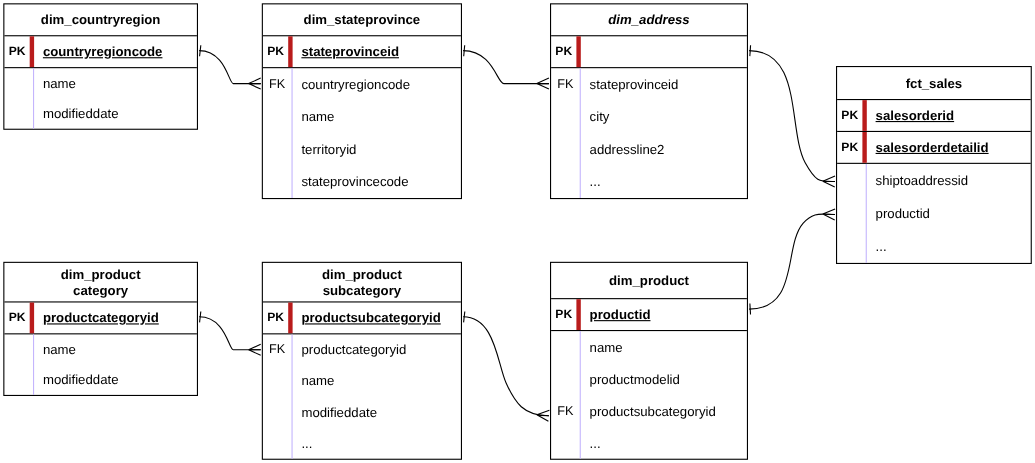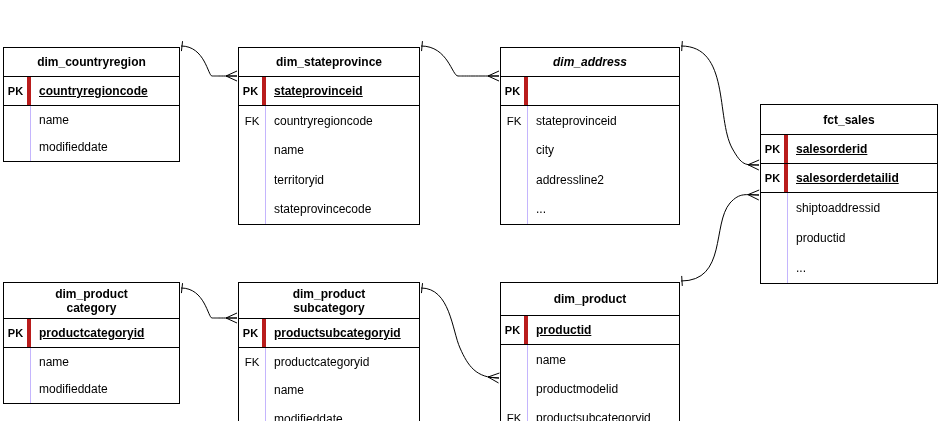--- a/index.html
+++ b/index.html
@@ -26,21 +26,20 @@
     height: 421px;
     pointer-events: none;
   }
   .entity {
     position: absolute;
     box-sizing: border-box;
     border: 1px solid #000000;
     background: #ffffff;
     display: flex;
     flex-direction: column;
-    margin-top: 44px;
   }
   .entity-header {
     box-sizing: border-box;
     border-bottom: 1px solid #000000;
     font-weight: bold;
     font-size: 12px;
     color: #000000;
     text-align: center;
     display: flex;
     align-items: center;

